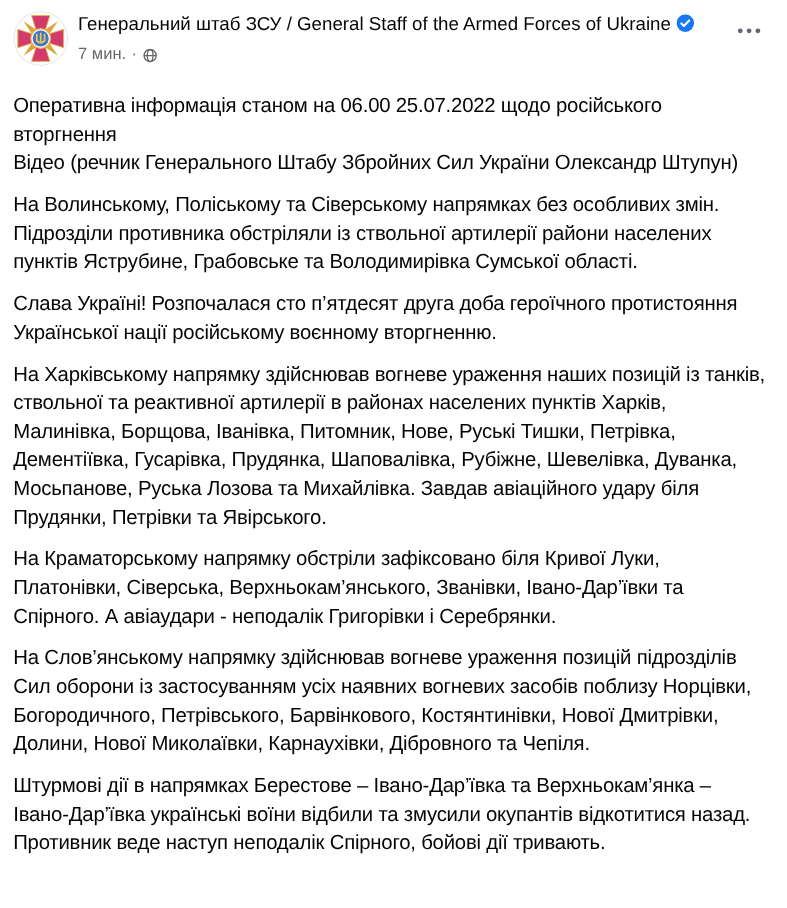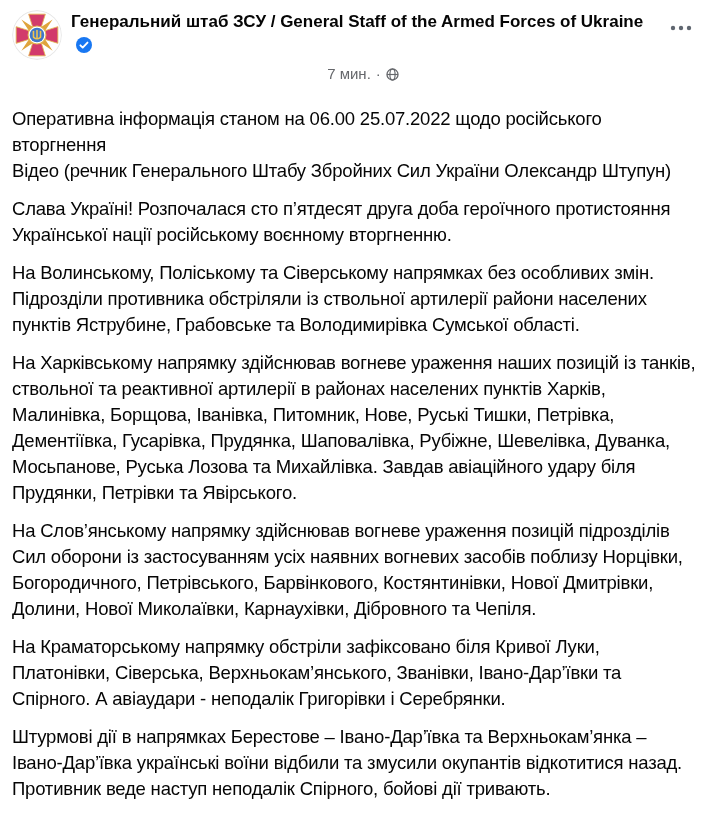--- a/index.html
+++ b/index.html
@@ -21,40 +21,39 @@
     width: 50px;
     height: 50px;
     flex: none;
     border-radius: 50%;
     overflow: hidden;
     cursor: pointer;
   }
   .header-text { margin-left: 9px; min-width: 0; }
   .page-name {
     font-size: 17px;
-    font-weight: 700;
+    font-weight: 400;
     line-height: 24px;
     color: #050505;
     max-width: 585px;
     cursor: pointer;
   }
   .verified-badge {
     display: inline-block;
     vertical-align: -2px;
     margin-left: 5px;
   }
   .meta {
     margin-top: 5px;
     font-size: 15px;
     line-height: 18px;
     color: #65676b;
     display: flex;
     align-items: center;
     gap: 5px;
-    justify-content: center;
   }
   .meta .timestamp { cursor: pointer; }
   .more-button {
     position: absolute;
     top: 14px;
     right: 16px;
     width: 36px;
     height: 28px;
     border: none;
     background: transparent;
@@ -133,21 +132,21 @@
         <circle cx="11" cy="3" r="2.2" fill="#606770"></circle>
         <circle cx="19" cy="3" r="2.2" fill="#606770"></circle>
       </svg>
     </button>
 
   </div>
 
   <div class="body">
       <p class="para">Оперативна інформація станом на 06.00 25.07.2022 щодо російського вторгнення
 Відео (речник Генерального Штабу Збройних Сил України Олександр Штупун)</p>
+      <p class="para">На Волинському, Поліському та Сіверському напрямках без особливих змін. Підрозділи противника обстріляли із ствольної артилерії райони населених пунктів Яструбине, Грабовське та Володимирівка Сумської області.</p>
       <p class="para">Слава Україні! Розпочалася сто п’ятдесят друга доба героїчного протистояння Української нації російському воєнному вторгненню.</p>
-      <p class="para">На Волинському, Поліському та Сіверському напрямках без особливих змін. Підрозділи противника обстріляли із ствольної артилерії райони населених пунктів Яструбине, Грабовське та Володимирівка Сумської області.</p>
       <p class="para">На Харківському напрямку здійснював вогневе ураження наших позицій із танків, ствольної та реактивної артилерії в районах населених пунктів Харків, Малинівка, Борщова, Іванівка, Питомник, Нове, Руські Тишки, Петрівка, Дементіївка, Гусарівка, Прудянка, Шаповалівка, Рубіжне, Шевелівка, Дуванка, Мосьпанове, Руська Лозова та Михайлівка. Завдав авіаційного удару біля Прудянки, Петрівки та Явірського.</p>
+      <p class="para">На Краматорському напрямку обстріли зафіксовано біля Кривої Луки, Платонівки, Сіверська, Верхньокам’янського, Званівки, Івано-Дар’ївки та Спірного. А авіаудари - неподалік Григорівки і Серебрянки.</p>
       <p class="para">На Слов’янському напрямку здійснював вогневе ураження позицій підрозділів Сил оборони із застосуванням усіх наявних вогневих засобів поблизу Норцівки, Богородичного, Петрівського, Барвінкового, Костянтинівки, Нової Дмитрівки, Долини, Нової Миколаївки, Карнаухівки, Дібровного та Чепіля.</p>
-      <p class="para">На Краматорському напрямку обстріли зафіксовано біля Кривої Луки, Платонівки, Сіверська, Верхньокам’янського, Званівки, Івано-Дар’ївки та Спірного. А авіаудари - неподалік Григорівки і Серебрянки.</p>
       <p class="para">Штурмові дії в напрямках Берестове – Івано-Дар’ївка та Верхньокам’янка – Івано-Дар’ївка українські воїни відбили та змусили окупантів відкотитися назад. Противник веде наступ неподалік Спірного, бойові дії тривають.</p>
     </div>
 
 </div>
 
 </body></html>

